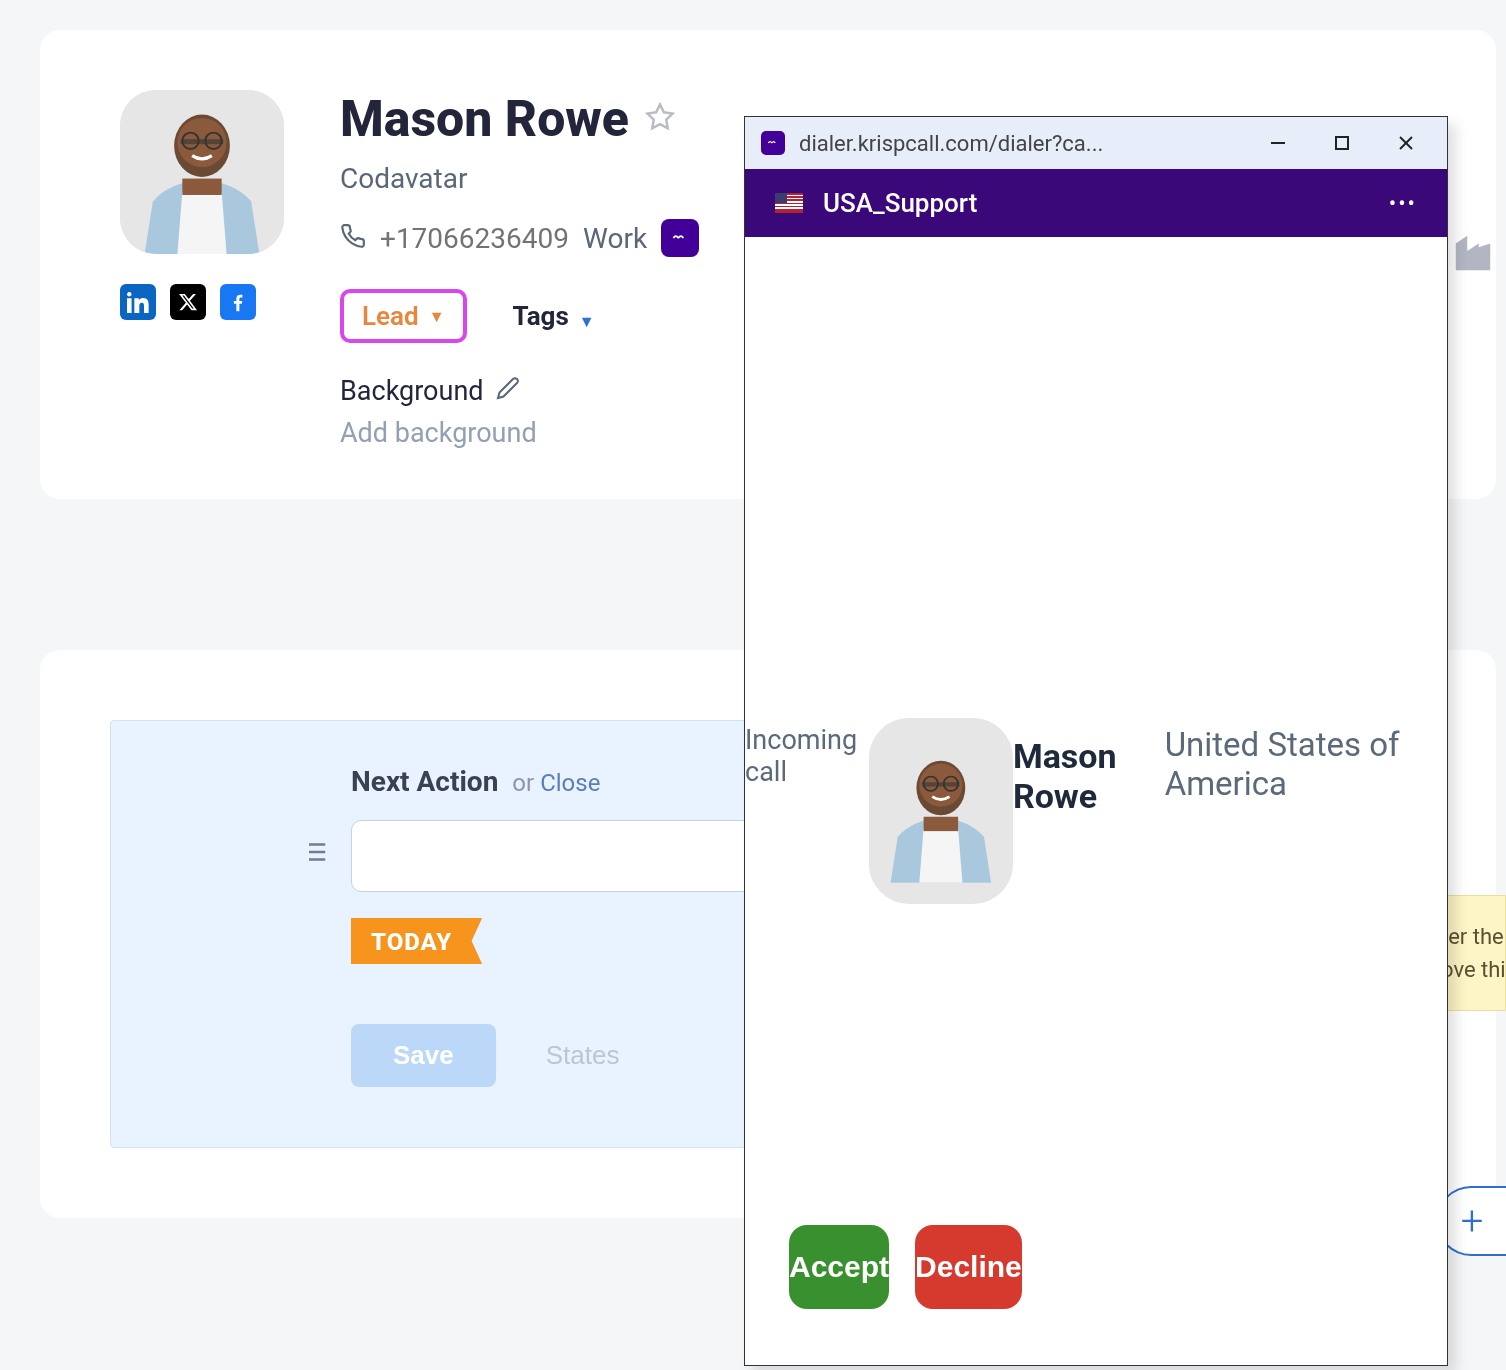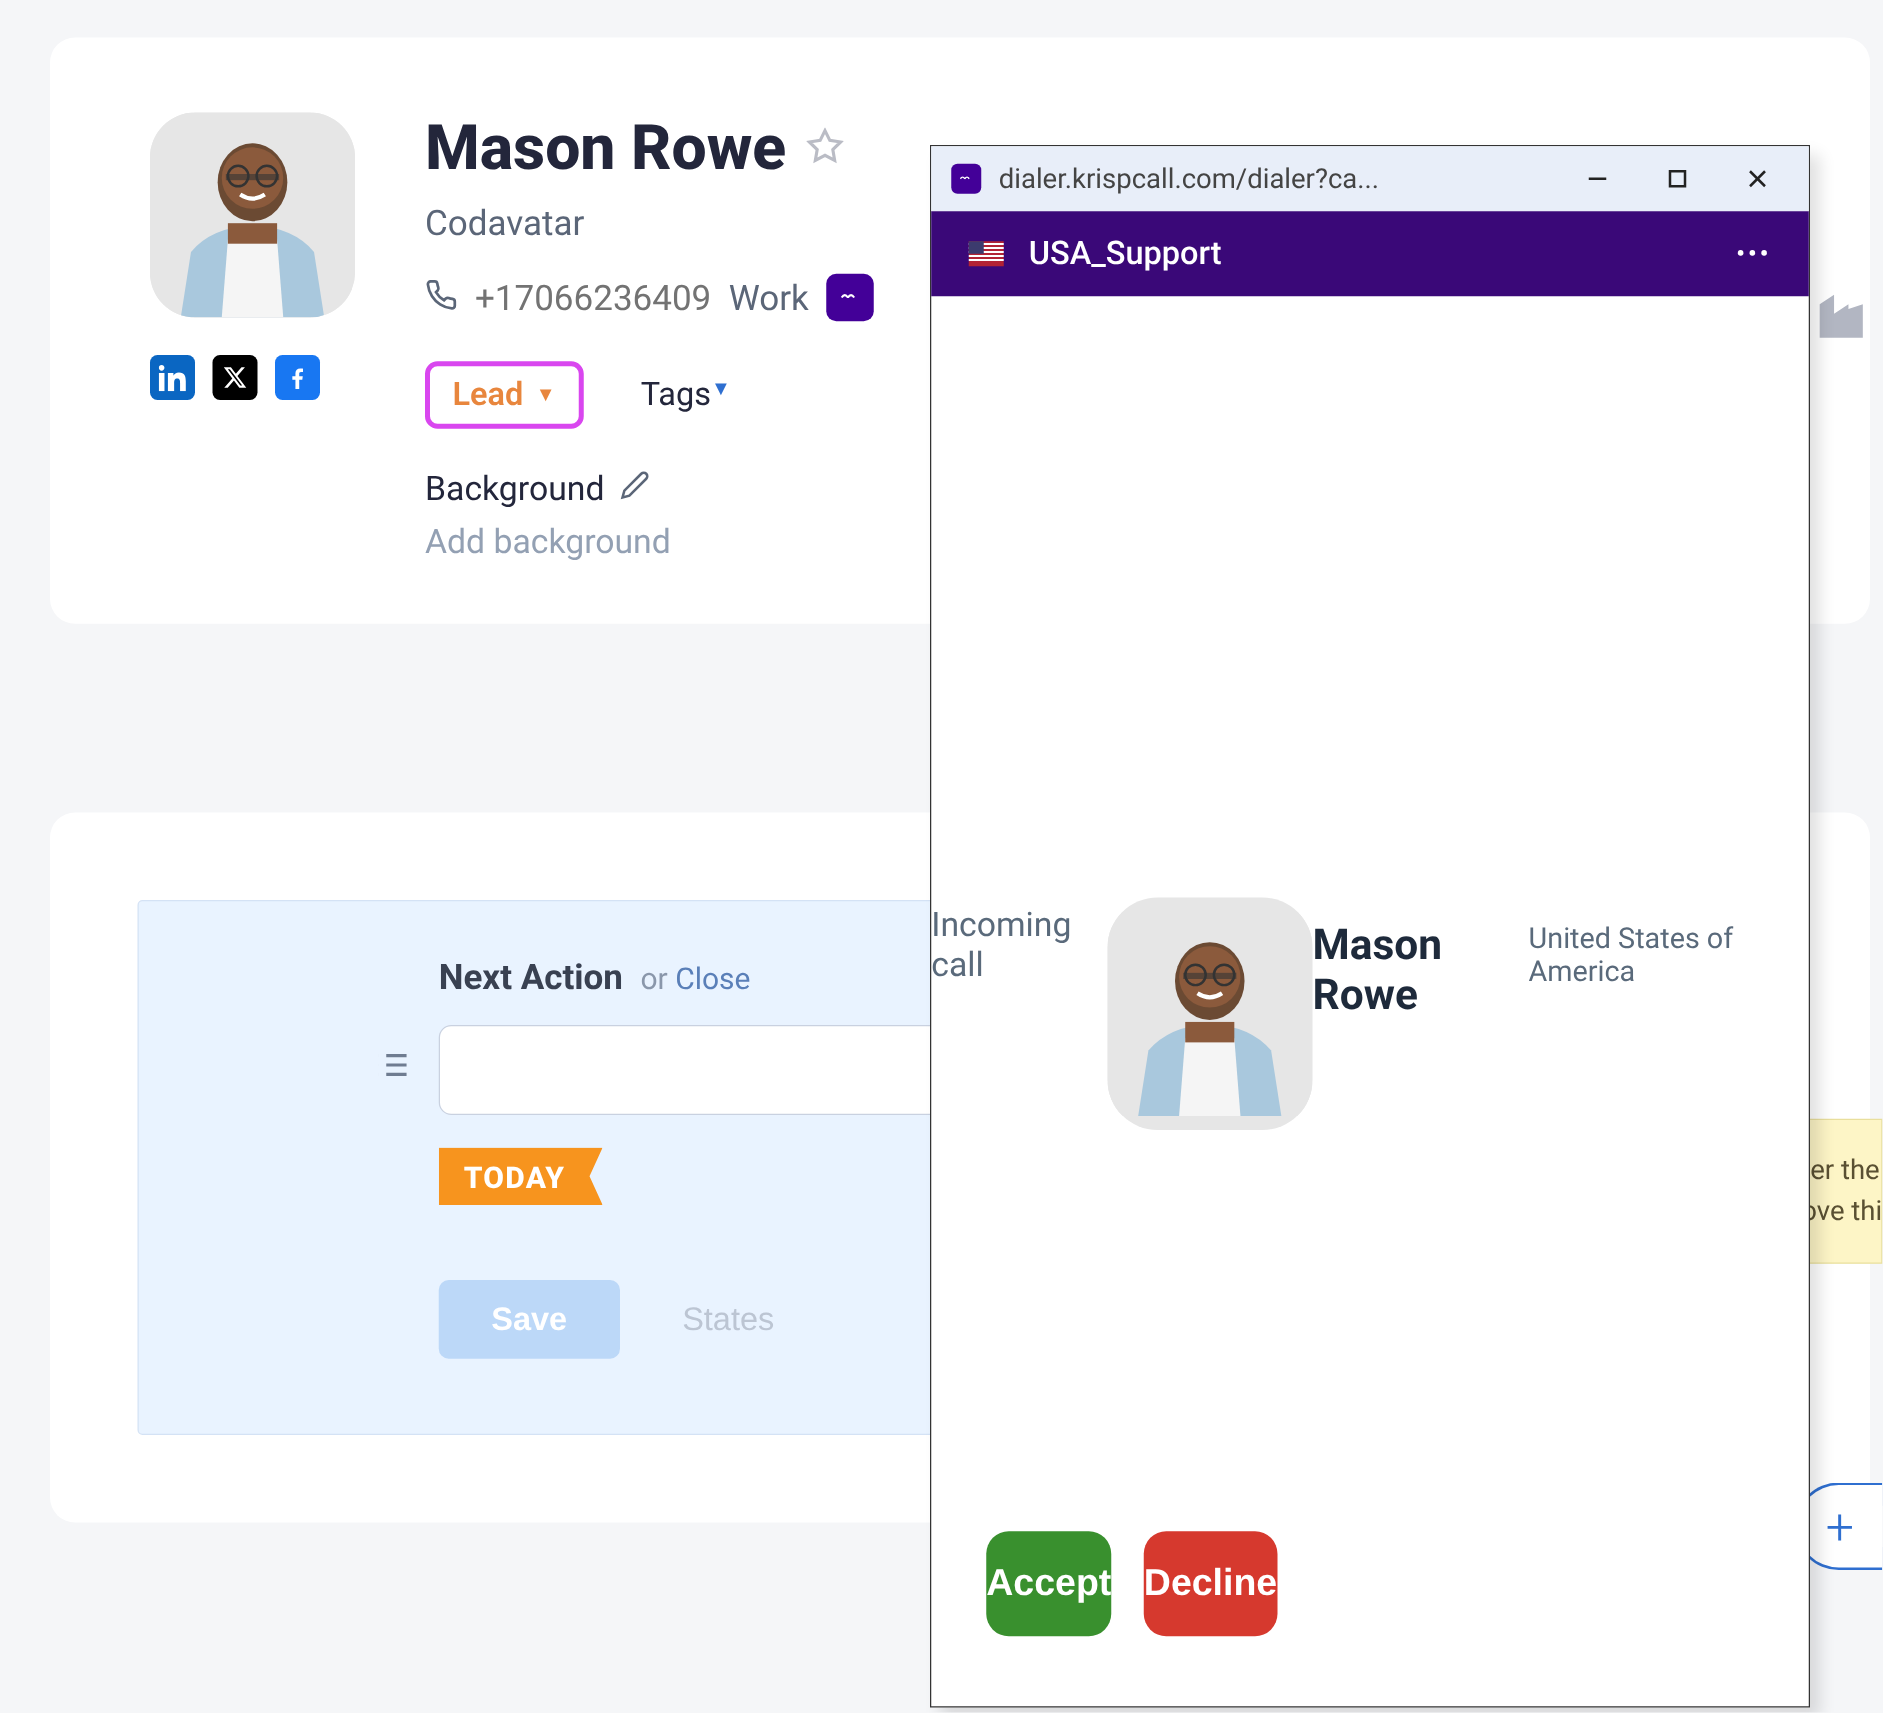--- a/index.html
+++ b/index.html
@@ -135,23 +135,24 @@
       display: inline-flex;
       align-items: center;
       gap: 10px;
     }
     .lead-pill .caret, .tags-label .caret {
       font-size: 16px;
     }
     .tags-label {
       color: #23263b;
       font-size: 26px;
-      font-weight: 400;
+      font-weight: 700;
       display: inline-flex;
-      align-items: flex-start;
+      align-items: flex-end;
+      gap: 10px;
     }
     .tags-label .caret { color: #2f6fd0; }
 
     .bg-row {
       display: flex;
       flex-direction: column;
       gap: 10px;
       margin-top: 14px;
     }
     .bg-title {
@@ -399,21 +400,21 @@
       margin-top: 110px;
       overflow: hidden;
     }
     .caller-name {
       font-size: 34px;
       font-weight: 700;
       color: #1e2a3b;
       margin-top: 40px;
     }
     .caller-loc {
-      font-size: 23px;
+      font-size: 33px;
       color: #5a6a7b;
       margin-top: 16px;
     }
 
     .dialer-buttons {
       padding: 0 44px 56px;
       display: flex;
       flex-direction: row;
       gap: 26px;
     }

